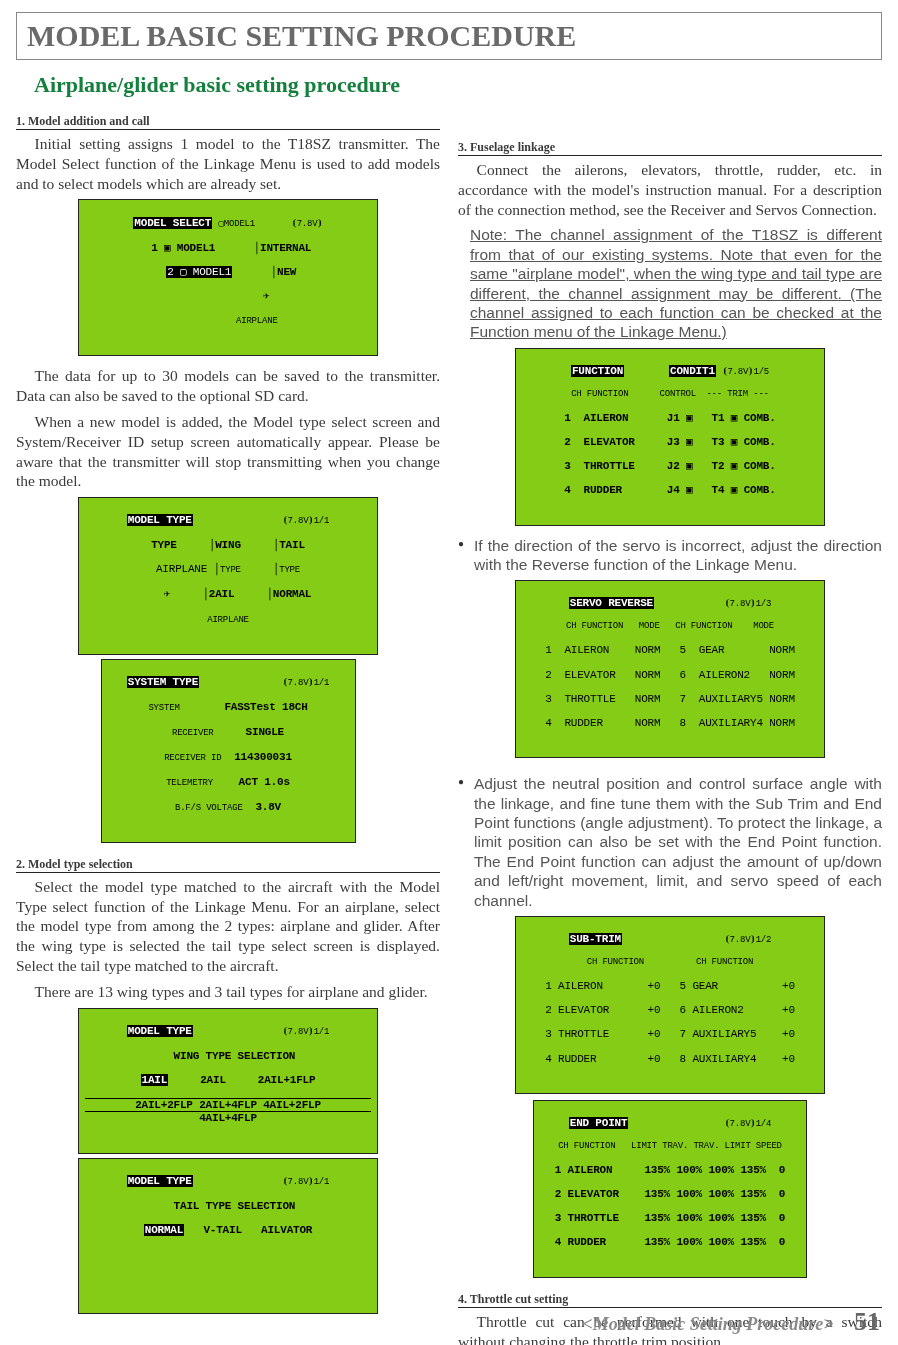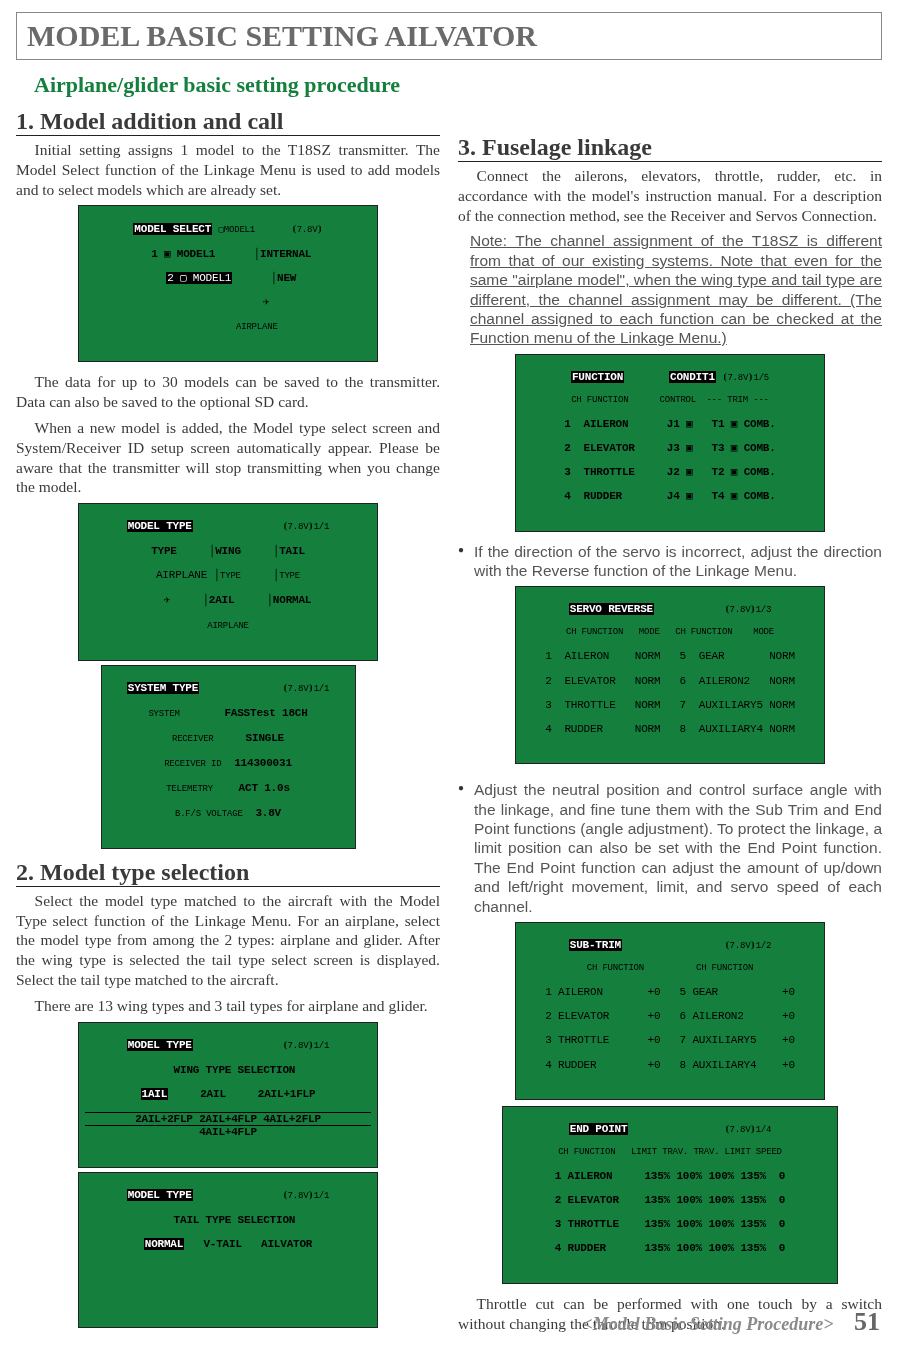--- a/index.html
+++ b/index.html
@@ -29,25 +29,25 @@
   }
   .columns {
     display: flex;
     gap: 18px;
   }
   .col {
     flex: 1;
     min-width: 0;
   }
   .section-head {
-    font-size: 24px;
+    font-size: 12px;
     font-weight: bold;
     border-bottom: 1px solid #222;
     margin-bottom: 4px;
-    margin-top: 8px;
+    margin-top: 14px;
   }
   .para {
     font-size: 15.5px;
     line-height: 1.28;
     text-align: justify;
     margin-bottom: 6px;
     text-indent: 1.2em;
   }
   .note {
     font-family: Arial, Helvetica, sans-serif;
@@ -71,21 +71,21 @@
   .bullet::before {
     content: "●";
     position: absolute;
     left: 0;
     top: 2px;
     font-size: 10px;
     color: #333;
   }
   .lcd {
     border: 1px solid #222;
-    background: #15803d;
+    background: #84cc16;
     font-family: "Courier New", monospace;
     font-size: 11px;
     line-height: 1.1;
     padding: 4px 6px;
     margin: 6px auto 10px auto;
     white-space: pre;
     overflow: hidden;
     color: #000;
     letter-spacing: -0.2px;
   }
@@ -110,21 +110,21 @@
     font-size: 26px;
     color: #666;
     font-style: normal;
     margin-left: 16px;
   }
   .lcd-wrap { text-align: center; }
 </style>
 </head>
 <body>
 
-<div class="main-title">MODEL BASIC SETTING AILVATOR</div>
+<div class="main-title">MODEL BASIC SETTING PROCEDURE</div>
 <div class="sub-title">Airplane/glider basic setting procedure</div>
 
 <div class="columns">
 
   <div class="col">
     <div class="section-head">1. Model addition and call</div>
     <p class="para">Initial setting assigns 1 model to the T18SZ transmitter. The Model Select function of the Linkage Menu is used to add models and to select models which are already set.</p>
 
     <div class="lcd-wrap">
       <div class="lcd" style="width:300px;">
@@ -213,30 +213,31 @@
 
     <div class="lcd-wrap">
       <div class="lcd" style="width:310px;">
 <span class="lcd-row"><span class="inv b">SUB-TRIM</span>                <span class="tiny">⦗7.8V⦘1/2</span></span>
 <span class="lcd-row tiny">CH FUNCTION          CH FUNCTION</span>
 <span class="lcd-row">1 AILERON       +0   5 GEAR          +0</span>
 <span class="lcd-row">2 ELEVATOR      +0   6 AILERON2      +0</span>
 <span class="lcd-row">3 THROTTLE      +0   7 AUXILIARY5    +0</span>
 <span class="lcd-row">4 RUDDER        +0   8 AUXILIARY4    +0</span>
       </div>
-      <div class="lcd" style="width:336px;margin-top:-4px;">
+      <div class="lcd" style="width:274px;margin-top:-4px;">
 <span class="lcd-row"><span class="inv b">END POINT</span>               <span class="tiny">⦗7.8V⦘1/4</span></span>
 <span class="lcd-row tiny">CH FUNCTION   LIMIT TRAV. TRAV. LIMIT SPEED</span>
 <span class="lcd-row b">1 AILERON     135% 100% 100% 135%  0</span>
 <span class="lcd-row b">2 ELEVATOR    135% 100% 100% 135%  0</span>
 <span class="lcd-row b">3 THROTTLE    135% 100% 100% 135%  0</span>
 <span class="lcd-row b">4 RUDDER      135% 100% 100% 135%  0</span>
       </div>
     </div>
 
+    <div class="section-head">4. Throttle cut setting</div>
     <p class="para">Throttle cut can be performed with one touch by a switch without changing the throttle trim position.</p>
 
   </div>
 </div>
 
 <div class="footer">
   <span>&lt;Model Basic Setting Procedure&gt;</span>
   <span class="pnum">51</span>
 </div>
 

